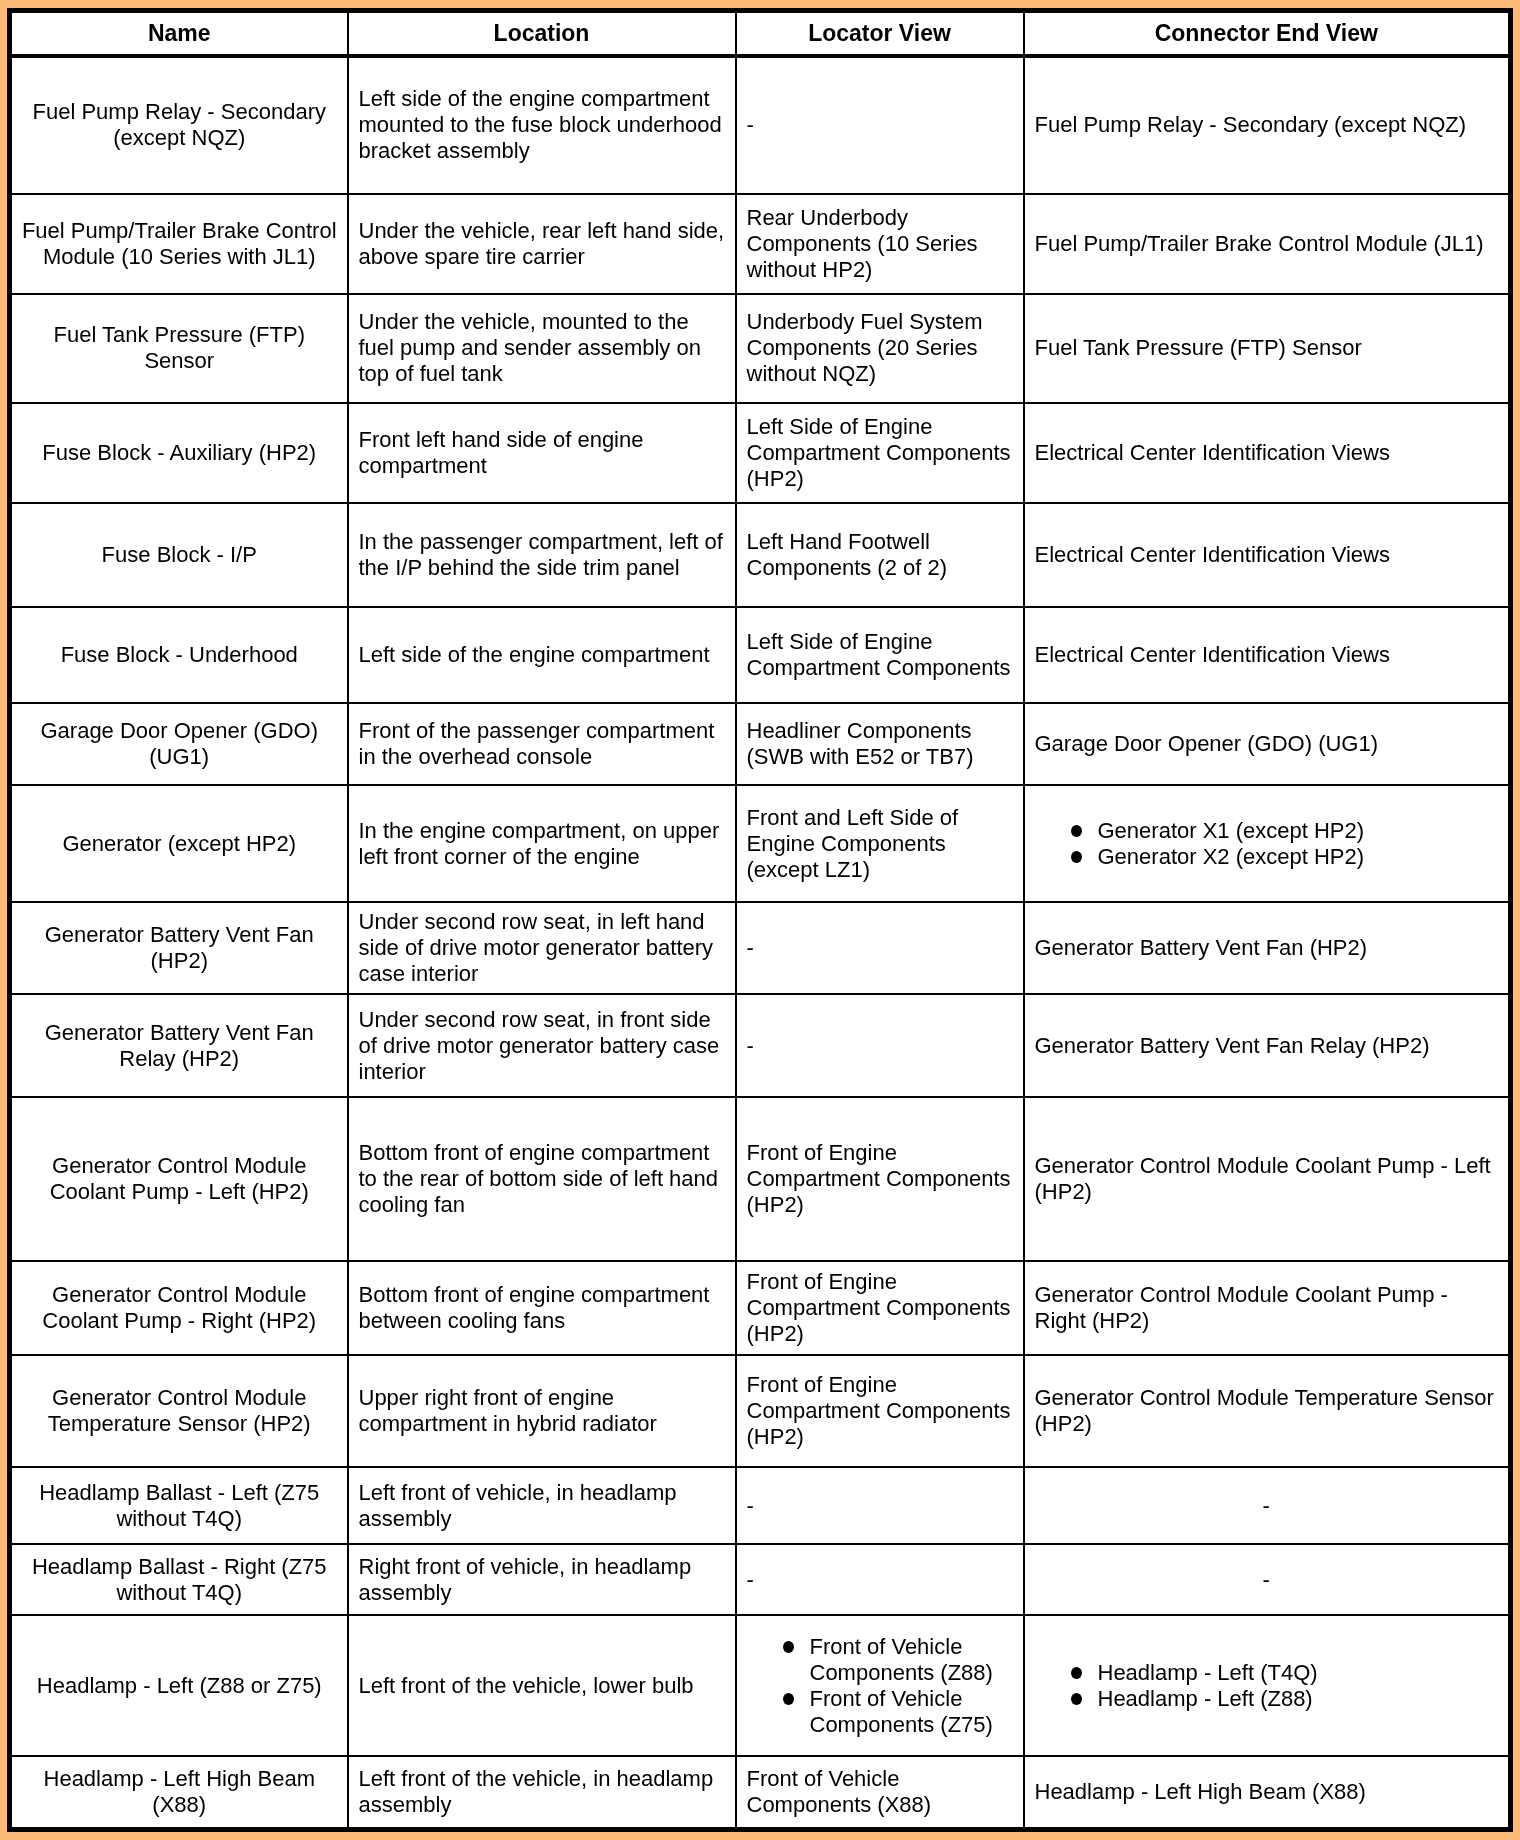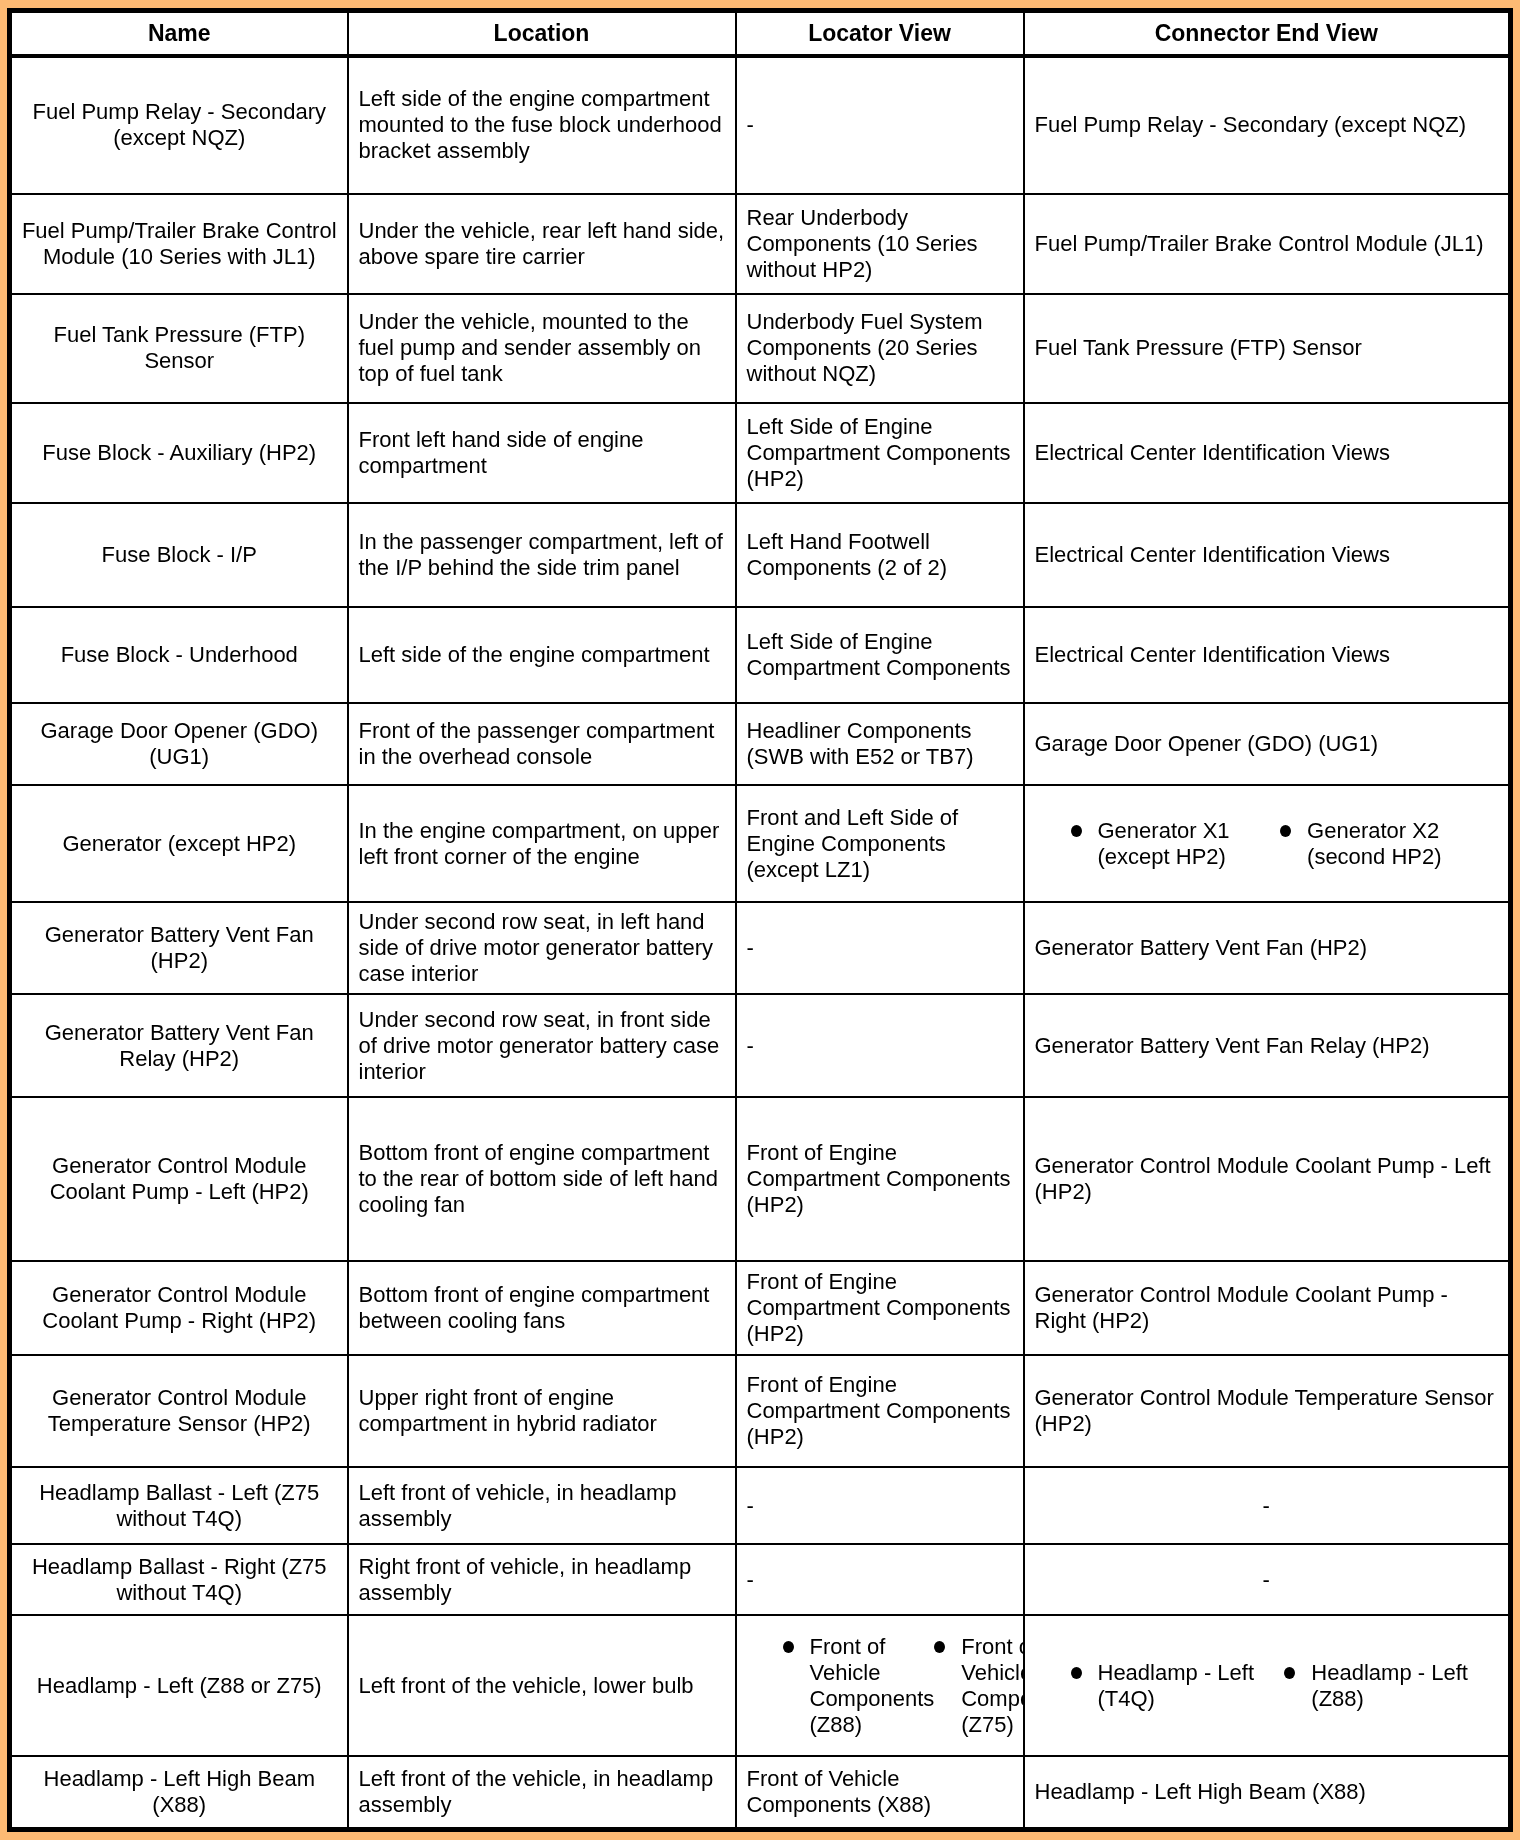--- a/index.html
+++ b/index.html
@@ -55,21 +55,21 @@
   td.location-cell,
   td.locator-view-cell,
   td.connector-end-view-cell {
     text-align: left;
   }
   td.center-text {
     text-align: center;
   }
   .bullets {
     display: flex;
-    flex-direction: row;
+    flex-direction: column;
     padding-left: 36px;
     padding-right: 4px;
     justify-content: space-between;
   }
   .bullet-row {
     display: flex;
     align-items: flex-start;
     gap: 16px;
   }
   .dot {
@@ -148,21 +148,21 @@
           <td class="location-cell"><span>In the engine compartment, on upper left front corner of the engine</span></td>
           <td class="locator-view-cell"><span>Front and Left Side of Engine Components (except LZ1)</span></td>
           <td class="connector-end-view-cell">
             <div class="bullets">
               <div class="bullet-row">
                 <span class="dot"></span>
                 <span>Generator X1 (except HP2)</span>
               </div>
               <div class="bullet-row">
                 <span class="dot"></span>
-                <span>Generator X2 (second HP2)</span>
+                <span>Generator X2 (except HP2)</span>
               </div>
             </div>
           </td>
         </tr>
         <tr style="height: 87px;">
           <td class="name-cell"><span>Generator Battery Vent Fan (HP2)</span></td>
           <td class="location-cell"><span>Under second row seat, in left hand side of drive motor generator battery case interior</span></td>
           <td class="locator-view-cell"><span>-</span></td>
           <td class="connector-end-view-cell"><span>Generator Battery Vent Fan (HP2)</span></td>
         </tr>

